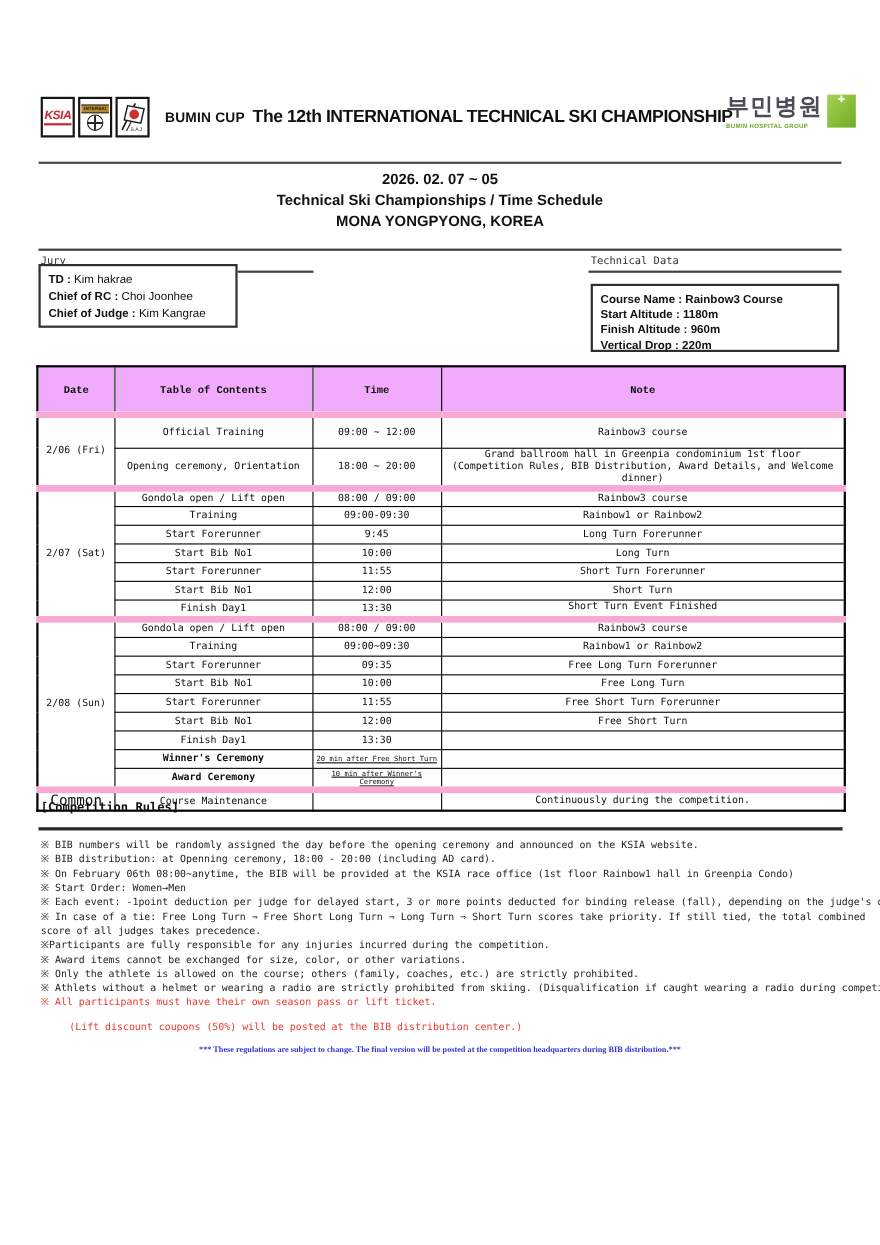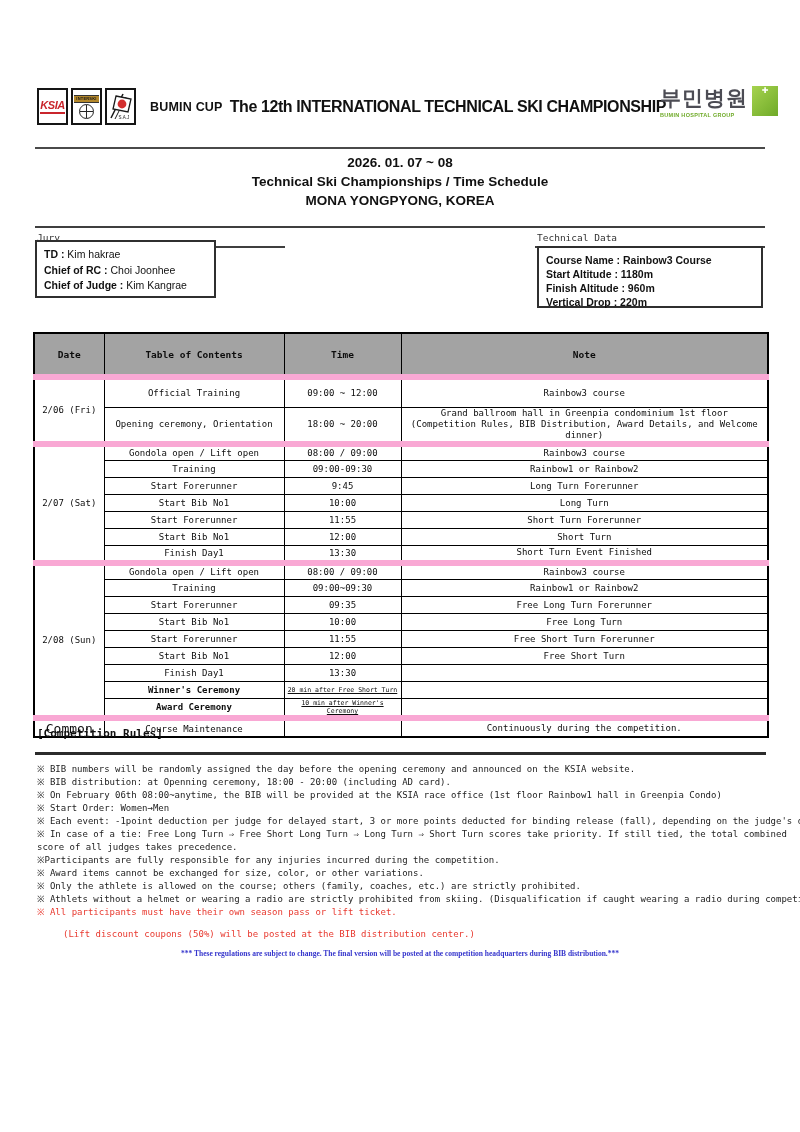--- a/index.html
+++ b/index.html
@@ -37,30 +37,30 @@
                font-size:13.5px;line-height:19px;}
 
   
   .hr2{position:absolute;left:35px;width:730px;top:226px;height:2px;background:#3f3f3f;}
   .section-label{position:absolute;font-family:"DejaVu Sans Mono","Liberation Mono",monospace;
                  font-size:9.5px;color:#333;padding:1px 0 3px 2px;border-bottom:2px solid #3f3f3f;}
   .jury-label{left:35px;top:231px;width:248px;}
   .tech-label{left:535px;top:231px;width:228px;}
   .info-box{position:absolute;border:2px solid #2f2f2f;background:#fff;padding:5px 7px;box-sizing:border-box;}
   .jury-box{left:35px;top:240px;width:181px;height:58px;font-size:10.5px;line-height:15.5px;}
-  .tech-box{left:537px;top:246px;width:226px;height:62px;font-size:10.5px;line-height:14px;font-weight:600;}
+  .tech-box{left:537px;top:258px;width:226px;height:62px;font-size:10.5px;line-height:14px;font-weight:600;}
   .kv b{font-weight:bold;}
 
   
   .schedule{position:absolute;left:33px;top:332px;width:734px;border-collapse:collapse;table-layout:fixed;
             font-family:"DejaVu Sans Mono","Liberation Mono",monospace;font-size:9px;color:#0d0d0d;
             border:2px solid #000;}
   .schedule th,.schedule td{border:1px solid #000;text-align:center;vertical-align:middle;padding:0 2px;
             box-sizing:border-box;overflow:hidden;}
-  .schedule thead th{background:#a3a3a3;height:44px;font-size:9.5px;font-weight:bold;border-bottom:2px solid #000;}
+  .schedule thead th{background:#f0abfc;height:44px;font-size:9.5px;font-weight:bold;border-bottom:2px solid #000;font-family:Liberation Mono, monospace;}
   .schedule tbody tr{height:17px;}
   .schedule tbody tr.tall{height:30px;}
   .schedule tbody tr.group-start td{border-top:6px solid #f9a8d4;}
   .date-cell.small{font-size:13px;}
   .time-cell.small{font-size:6.5px;text-decoration:underline;}
   .note-cell{white-space:pre-line;line-height:11px;}
   .bold{font-weight:bold;}
 
   
   .rules-heading{position:absolute;left:37px;top:727px;font-family:"DejaVu Sans Mono","Liberation Mono",monospace;
@@ -114,21 +114,21 @@
       <div class="bumin-en">BUMIN HOSPITAL GROUP</div>
     </div>
     <div class="bumin-mark">
         <span class="plus">✚</span>
       </div>
   </div>
 
   <div class="hr1"></div>
 
   <div class="event-block">
-    <div>2026. 01. 07 ~ 08</div>
+    <div>2026. 02. 07 ~ 05</div>
     <div>Technical Ski Championships /  Time Schedule</div>
     <div>MONA YONGPYONG, KOREA</div>
   </div>
 
   <div class="hr2"></div>
 
   <div class="section-label jury-label">Jury</div>
   <div class="info-box jury-box">
       <div class="kv"><b>TD : </b><span>Kim hakrae</span></div>
       <div class="kv"><b>Chief of RC : </b><span>Choi Joonhee</span></div>

